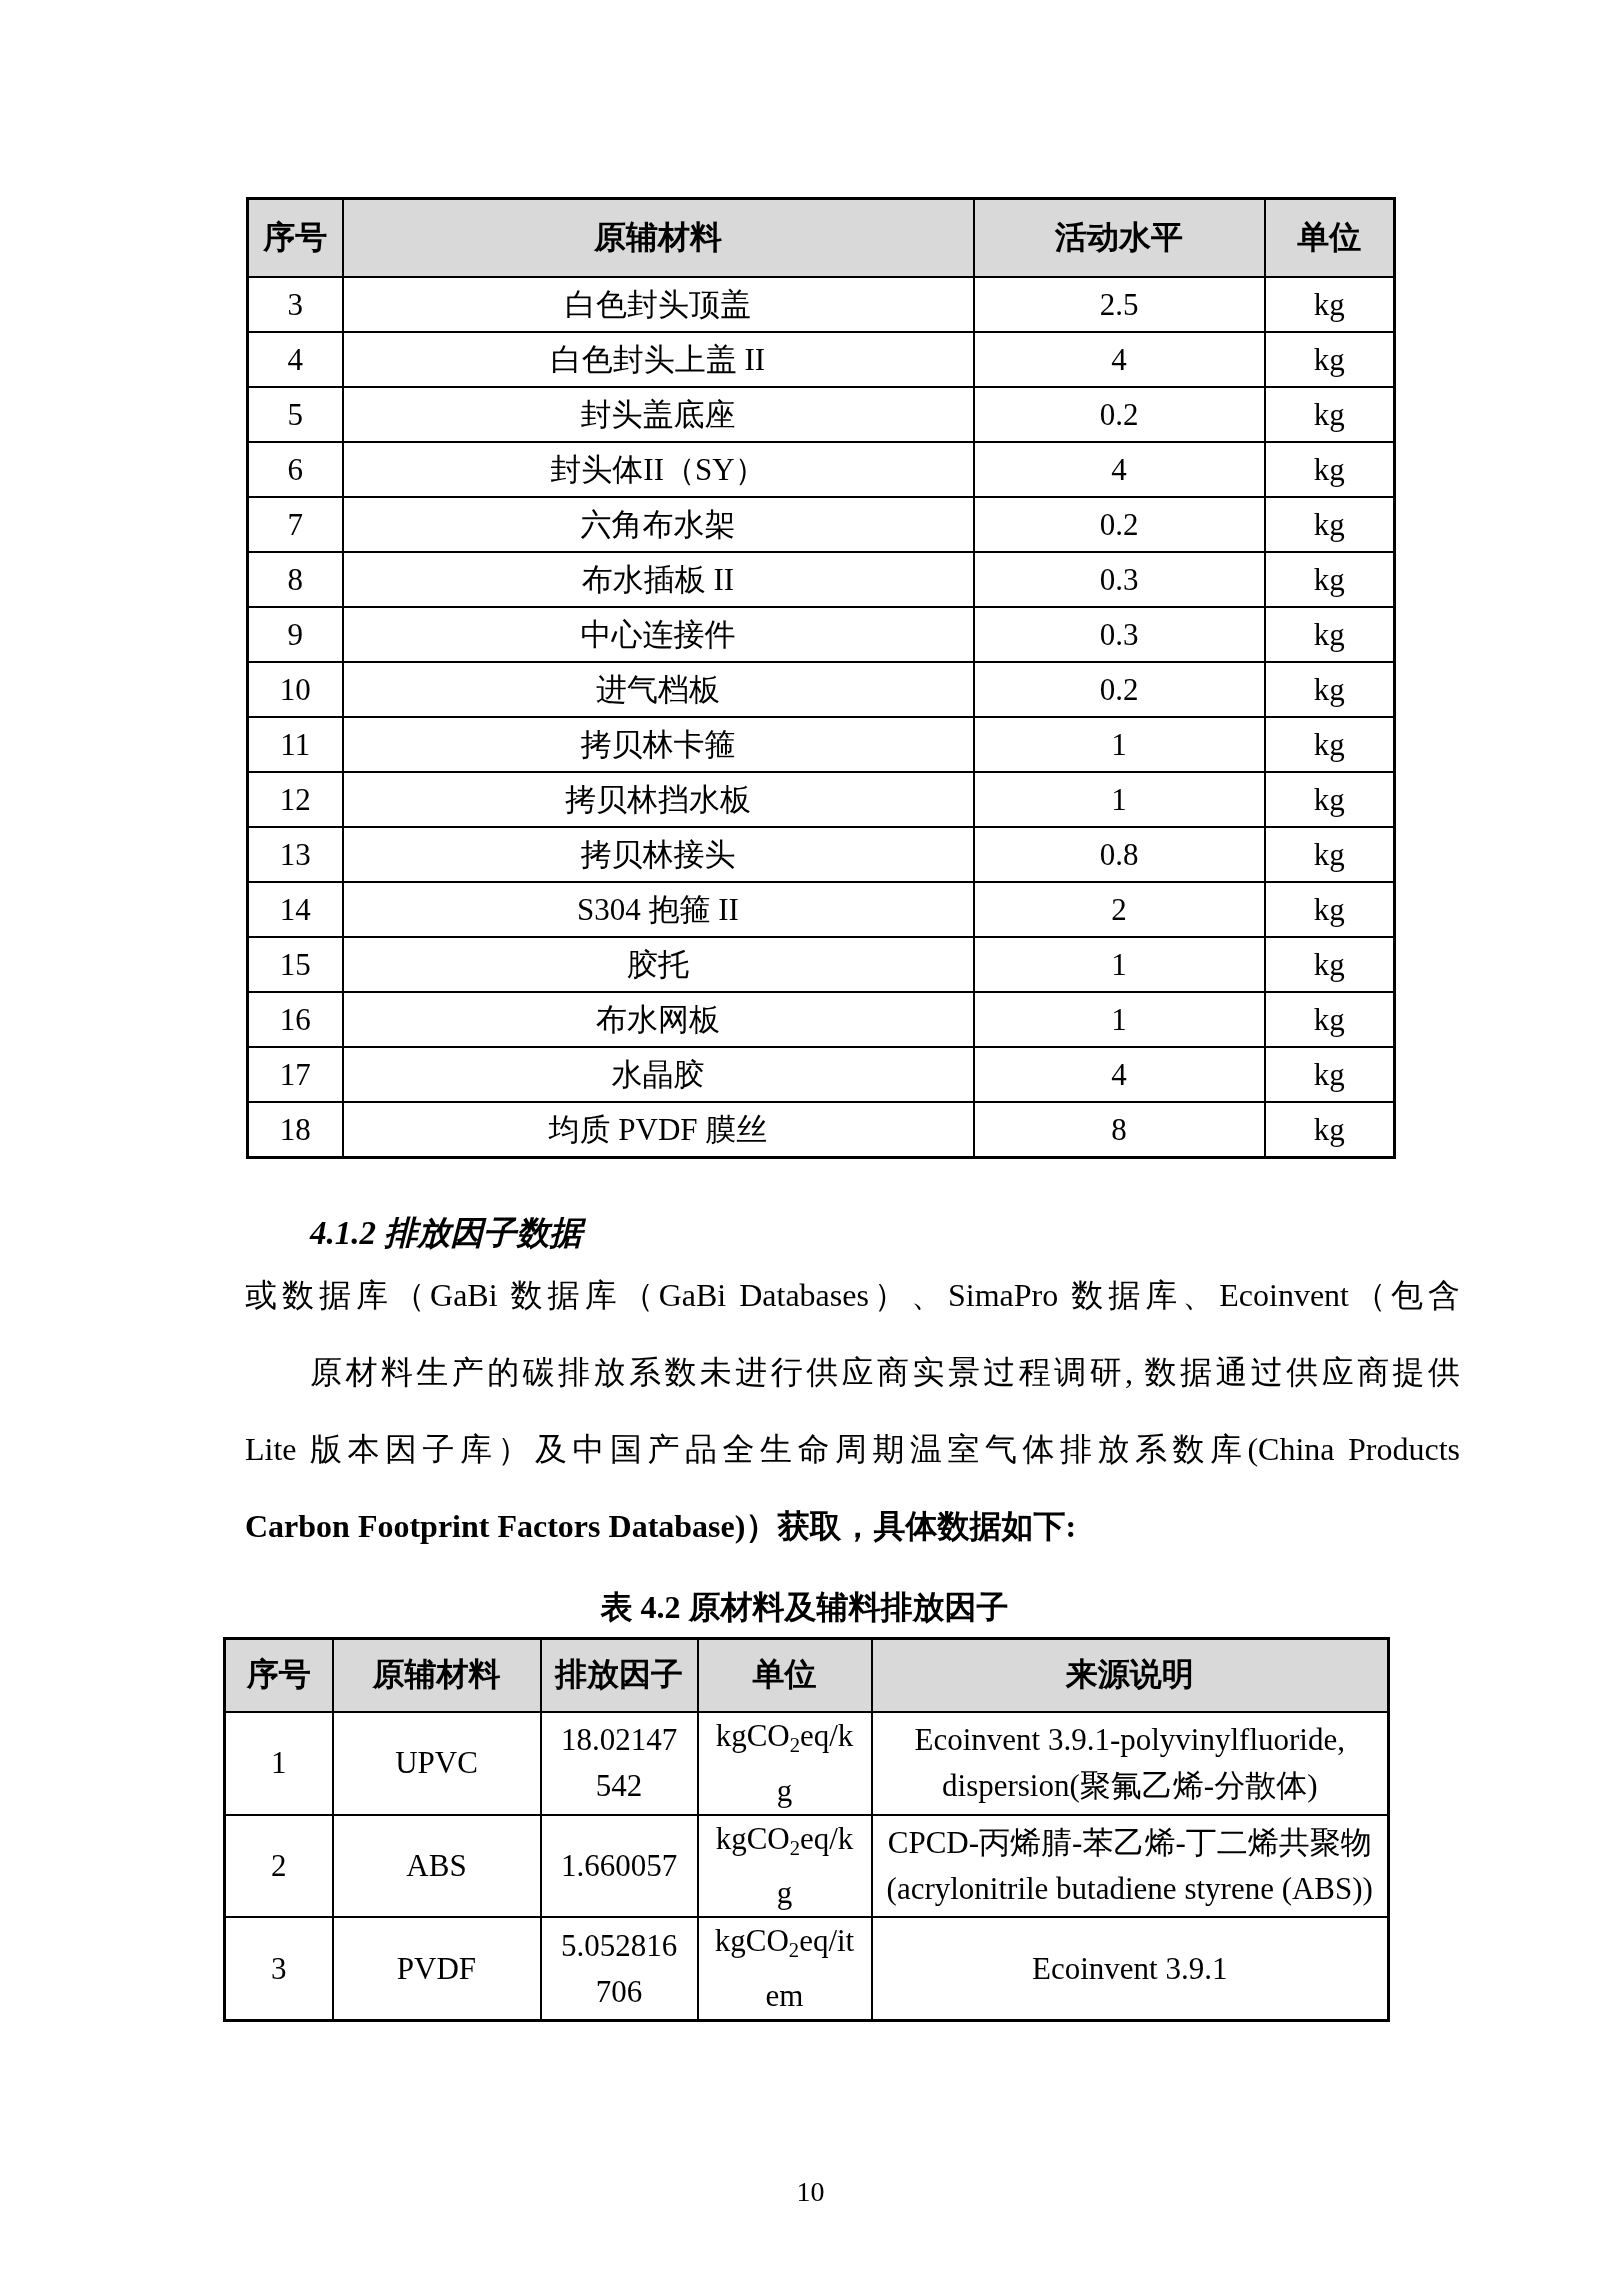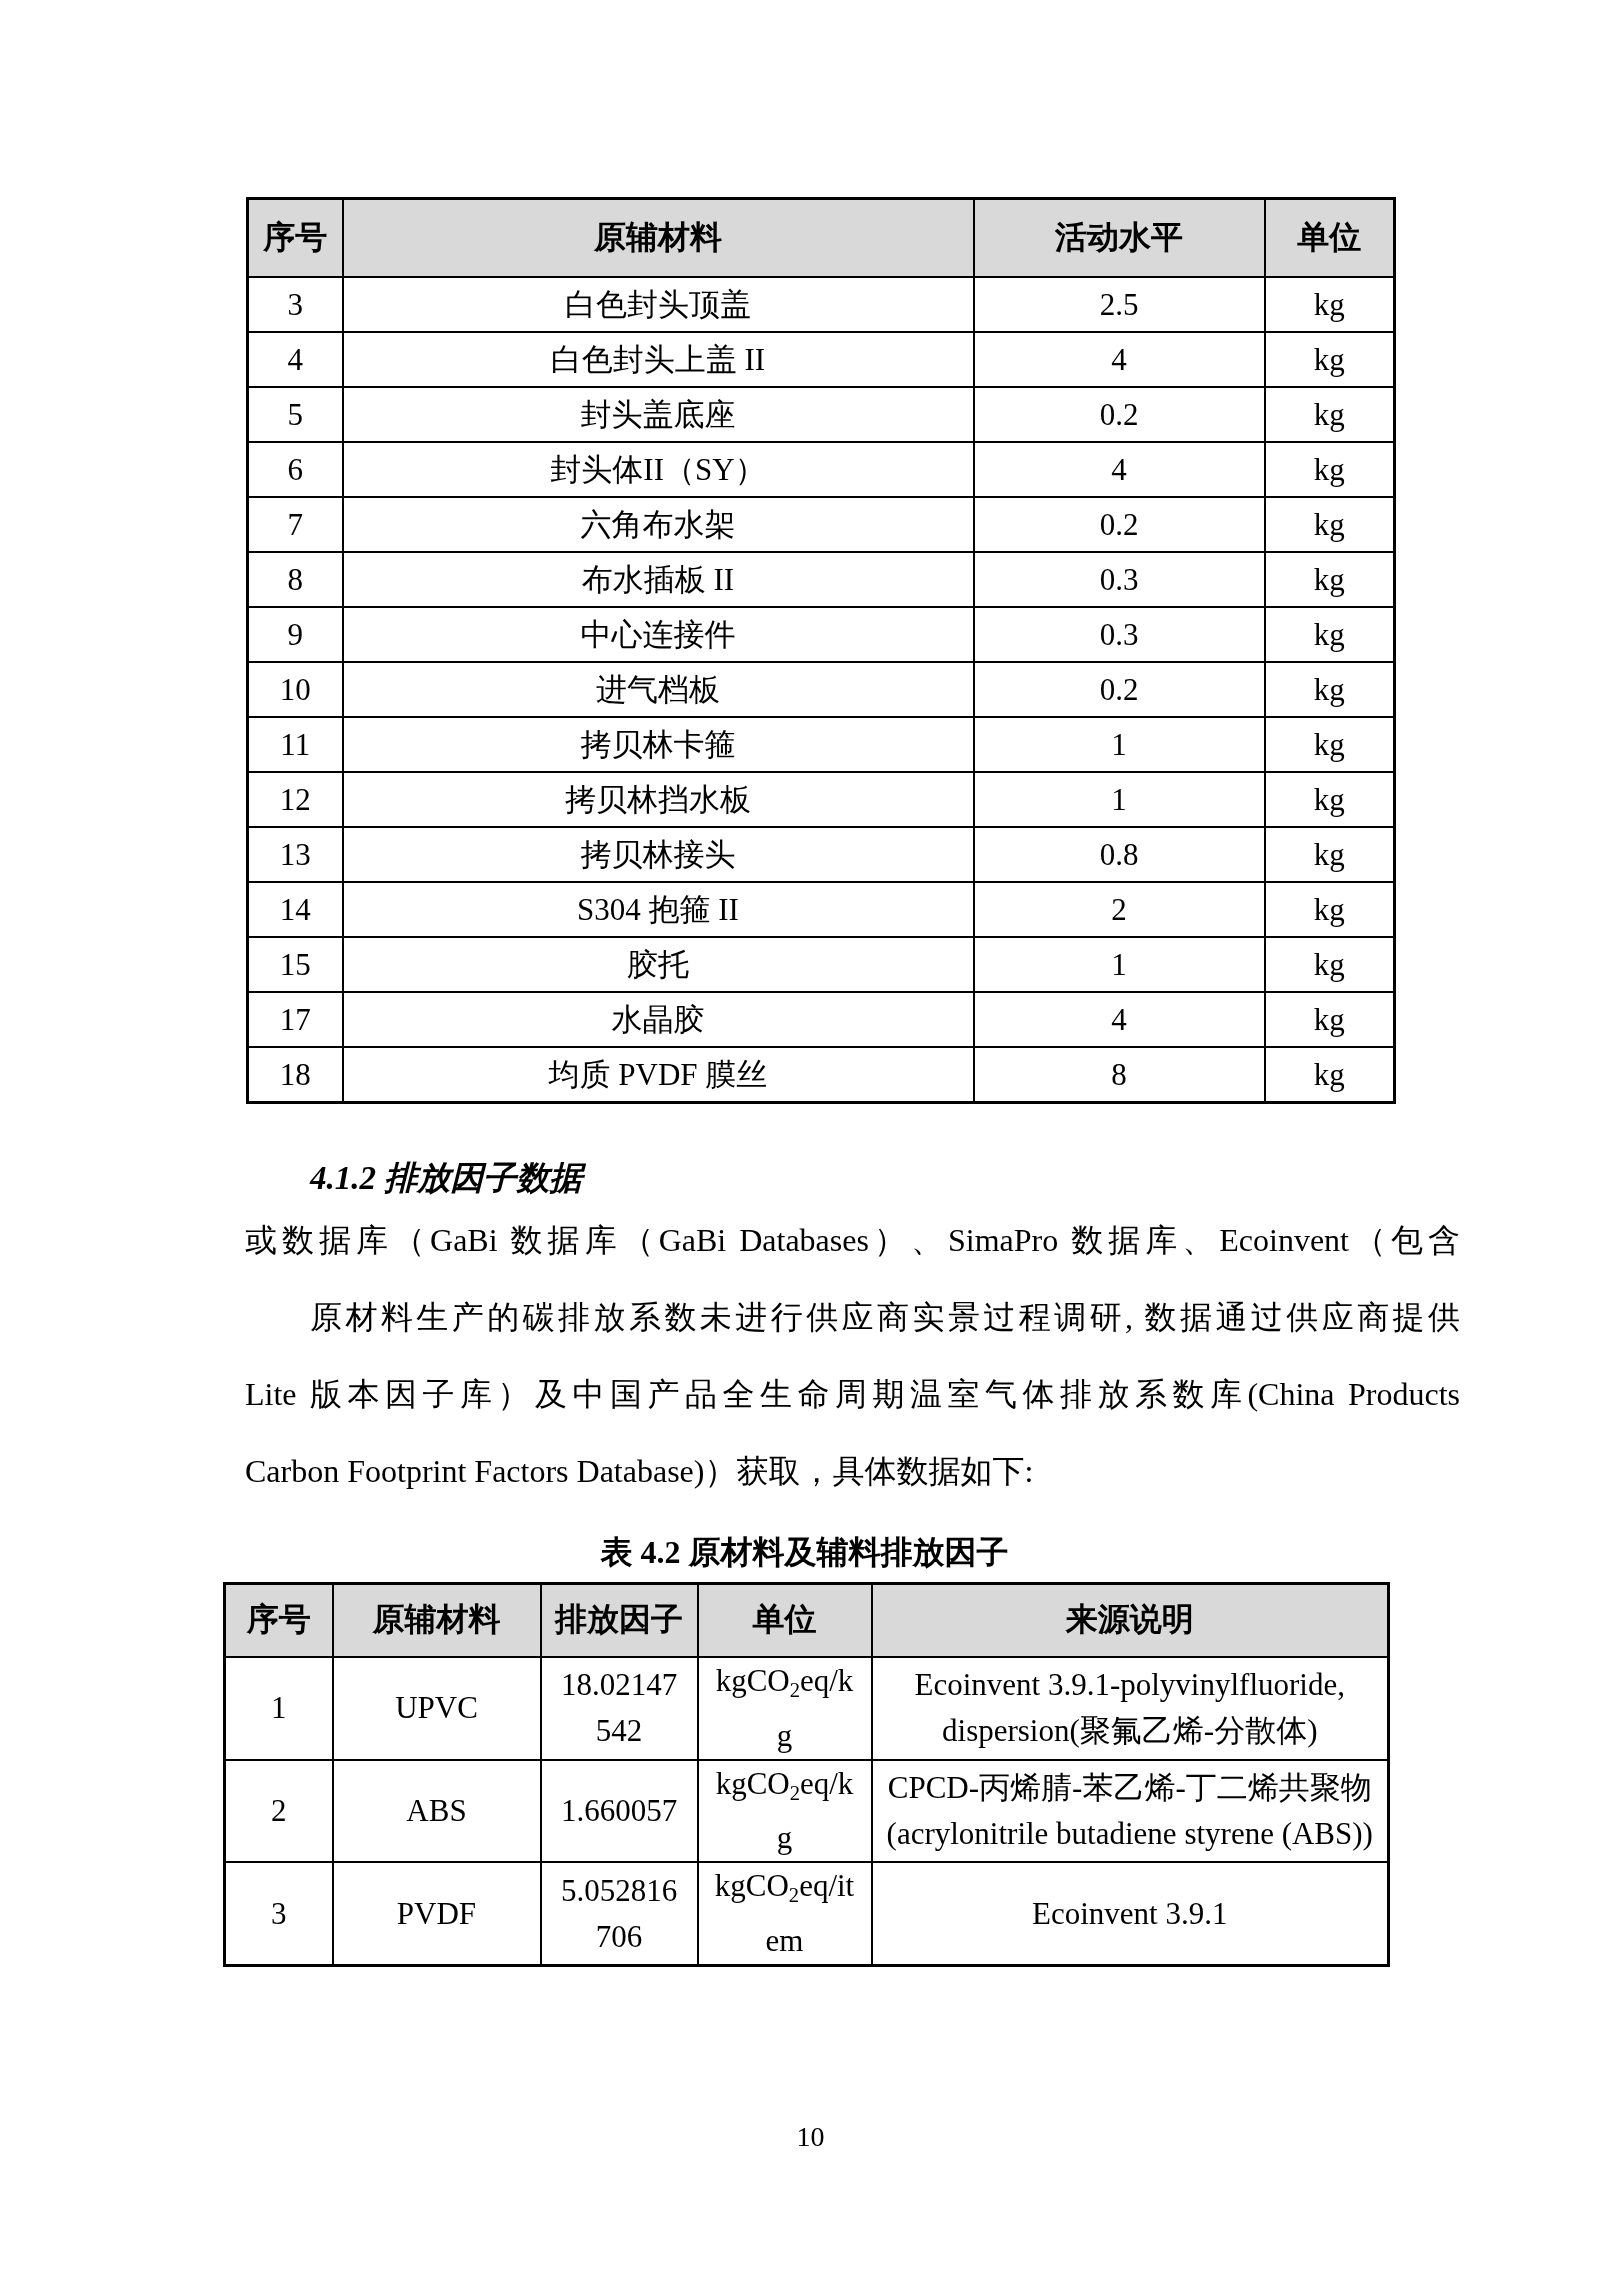--- a/index.html
+++ b/index.html
@@ -12,21 +12,21 @@
   
   .t1{margin:197px 0 0 246px;width:1148px;border:3.9px solid #000;}
   .t1 th{height:76px;font-size:32px;font-weight:bold;border:2.9px solid #000;padding:0;text-align:center;vertical-align:middle;}
   .t1 td{height:53px;font-size:31px;border:2.9px solid #000;padding:0 3.9px;text-align:center;vertical-align:middle;overflow:hidden;}
   
   .heading{margin:51px 0 0 310px;height:47px;line-height:47px;font-size:33px;font-weight:bold;font-style:italic;}
   
   .para{margin:0 0 0 245px;width:1215px;font-size:32px;}
   .para .line{height:77px;line-height:77px;text-align:justify;text-align-last:justify;overflow:hidden;}
   .para .indent{padding-left:65px;}
-  .para .last{text-align:center;text-align-last:left;}
+  .para .last{text-align:center;text-align-last:left;font-weight:bold;}
   
   .caption{margin:14.7px 0 0 223px;width:1163px;height:55px;line-height:55px;text-align:center;font-size:32px;font-weight:bold;}
   
   .t2{margin:2px 0 0 223px;width:1163px;border:3.9px solid #000;}
   .t2 th{height:71px;font-size:32px;font-weight:bold;border:2.9px solid #000;padding:0;text-align:center;vertical-align:middle;}
   .t2 td{font-size:31px;line-height:46px;border:2.9px solid #000;text-align:center;vertical-align:middle;padding:0 5.9px;}
   .t2 tr.r{height:92px;}
   .t2 td.factor{word-break:break-all;padding:0 11.8px;}
   .t2 td.unit{word-break:break-all;padding:0 16px;}
   .t2 td.source{padding:0 5.9px;}
@@ -121,20 +121,26 @@
       </tr>
     <tr>
         <td>14</td>
         <td>S304 抱箍 II</td>
         <td>2</td>
         <td>kg</td>
       </tr>
     <tr>
         <td>15</td>
         <td>胶托</td>
+        <td>1</td>
+        <td>kg</td>
+      </tr>
+    <tr>
+        <td>16</td>
+        <td>布水网板</td>
         <td>1</td>
         <td>kg</td>
       </tr>
     <tr>
         <td>17</td>
         <td>水晶胶</td>
         <td>4</td>
         <td>kg</td>
       </tr>
     <tr>

